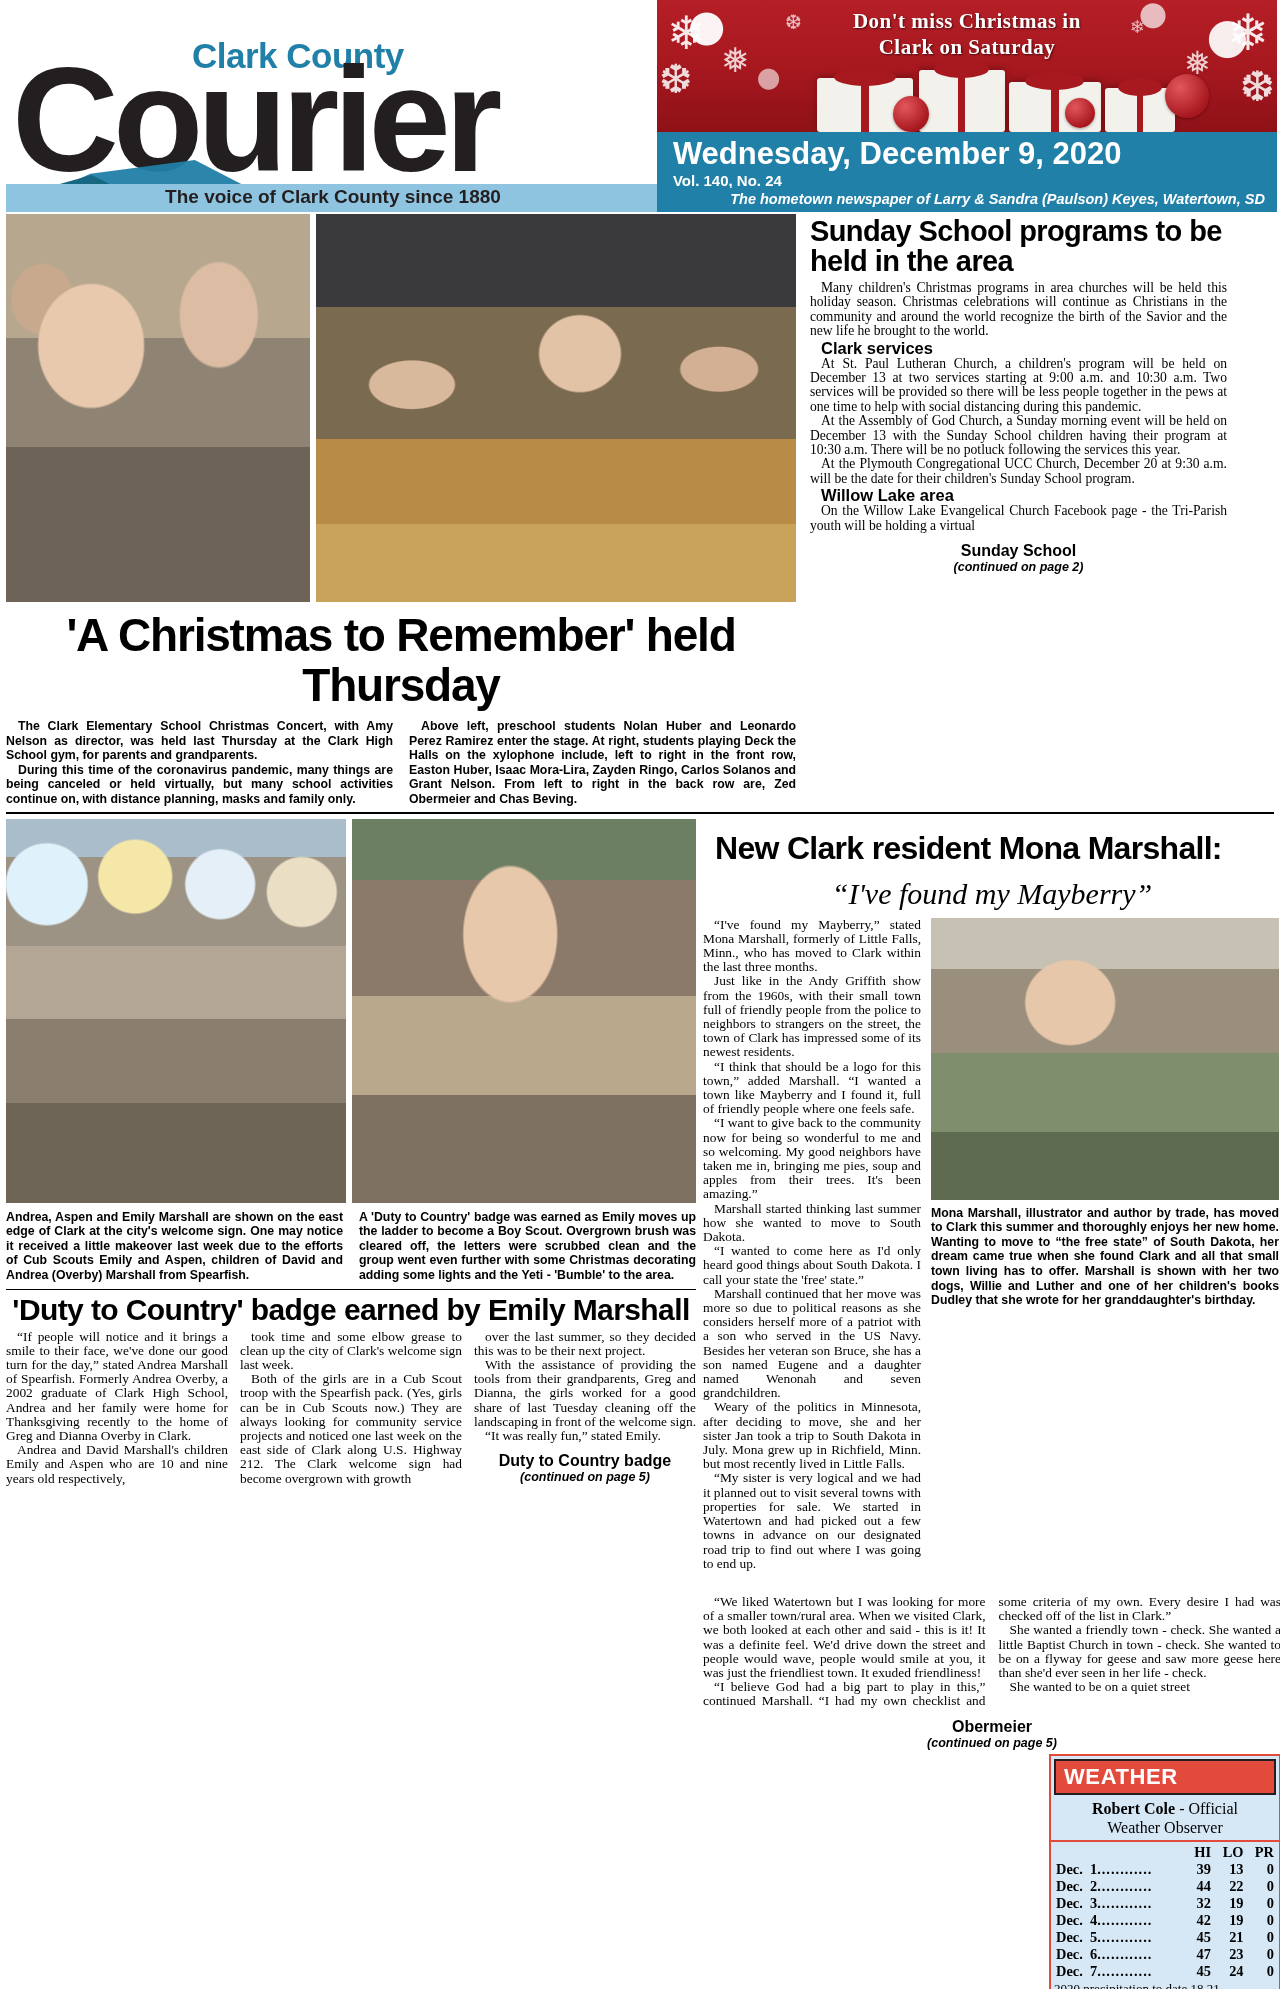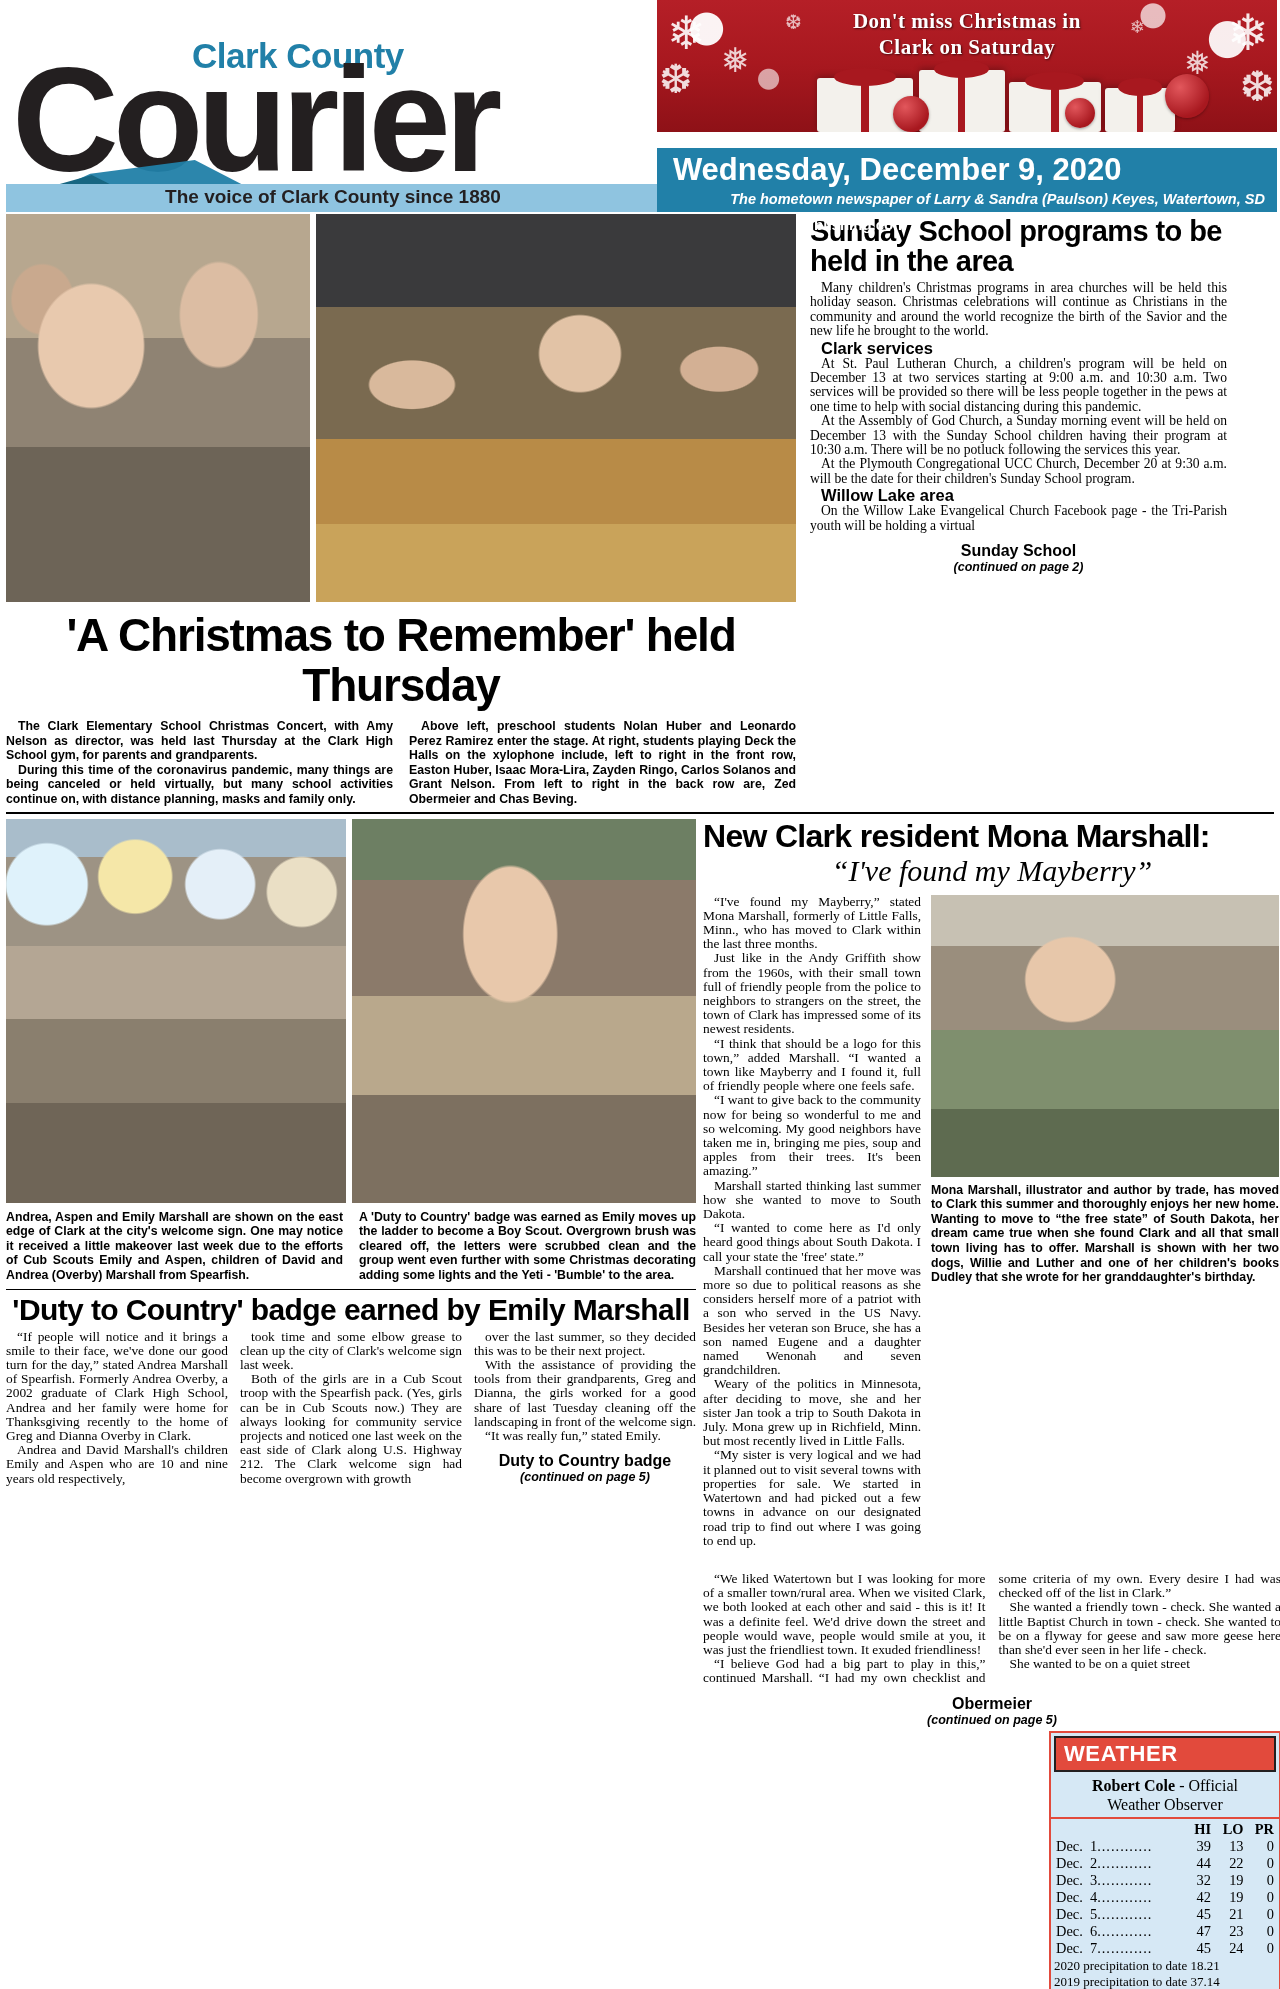--- a/index.html
+++ b/index.html
@@ -81,21 +81,21 @@
     box-shadow:0 1px 3px rgba(0,0,0,.35);
   }
   .xmas-text {
     position:absolute; left:0; top:8px; width:620px; text-align:center;
     font-family:"Liberation Serif", serif; font-weight:bold;
     font-size:21px; line-height:26px; color:#fff;
     text-shadow:1px 1px 2px rgba(0,0,0,.6);
     letter-spacing:.5px; z-index:5;
   }
   .date-block {
-    position:absolute; left:0; top:148px; width:620px; height:60px;
+    position:absolute; left:0; top:132px; width:620px; height:60px;
     background:#2180a8; color:#fff; padding:5px 14px 11px 16px;
   }
   .date-main {
     font-family:"Liberation Sans", sans-serif; font-weight:bold;
     font-size:31px; line-height:34px;
   }
   .date-vol {
     font-family:"Liberation Sans", sans-serif; font-weight:bold;
     font-size:15px; line-height:19px;
   }
@@ -201,21 +201,21 @@
       linear-gradient(180deg,#6d7f63 0 16%, #8b7a6a 16% 46%, #b9a88c 46% 72%, #7d7060 72% 100%);
   }
   .ph5 { width:348px; height:282px;
     background:
       radial-gradient(ellipse at 40% 30%, #e7c7aa 0 44px, transparent 46px),
       linear-gradient(180deg,#c7c1b3 0 18%, #9a8e7d 18% 48%, #7f8f6e 48% 76%, #5e6b50 76% 100%);
   }
 
   h2.mid-head {
     font-family:"Liberation Sans", sans-serif; font-weight:bold;
-    font-size:32px; line-height:34px; margin:0; letter-spacing:-0.7px;
+    font-size:32px; line-height:34px; margin:12px; letter-spacing:-0.7px;
   }
   .mid-sub {
     font-family:"Liberation Serif", serif; font-style:italic;
     font-size:30px; line-height:33px; text-align:center; margin-top:1px;
   }
   .col2 { column-count:2; column-gap:13px; }
   .col3 { column-count:3; column-gap:12px; }
   .body-txt { font-size:13.4px; line-height:14.2px; text-align:justify; }
   .body-txt p { margin:0; text-indent:11px; }
 
@@ -236,21 +236,21 @@
   }
   .weather-obs {
     text-align:center; font-size:16px; line-height:19px; margin:4px 0 3px 0;
   }
   .weather-obs b { font-weight:bold; }
   .weather-sep { border-top:2px solid #e24a3c; margin:2px -3px; }
   .wtable { width:100%; border-collapse:collapse; font-size:14.4px; }
   .wtable th {
     font-weight:bold; text-align:right; padding:0 2px; font-size:14.4px;
   }
-  .wtable td { padding:0 2px; white-space:nowrap; }
+  .wtable td { padding:0 2px; white-space:nowrap;font-weight:bold; }
   .wt-day { text-align:left; }
   .wt-num { text-align:right; }
   .wfoot { font-size:13px; line-height:15px; padding-top:1px; }
 </style>
 </head>
 <body>
 
 <div class="page">
 
   <div class="masthead">

